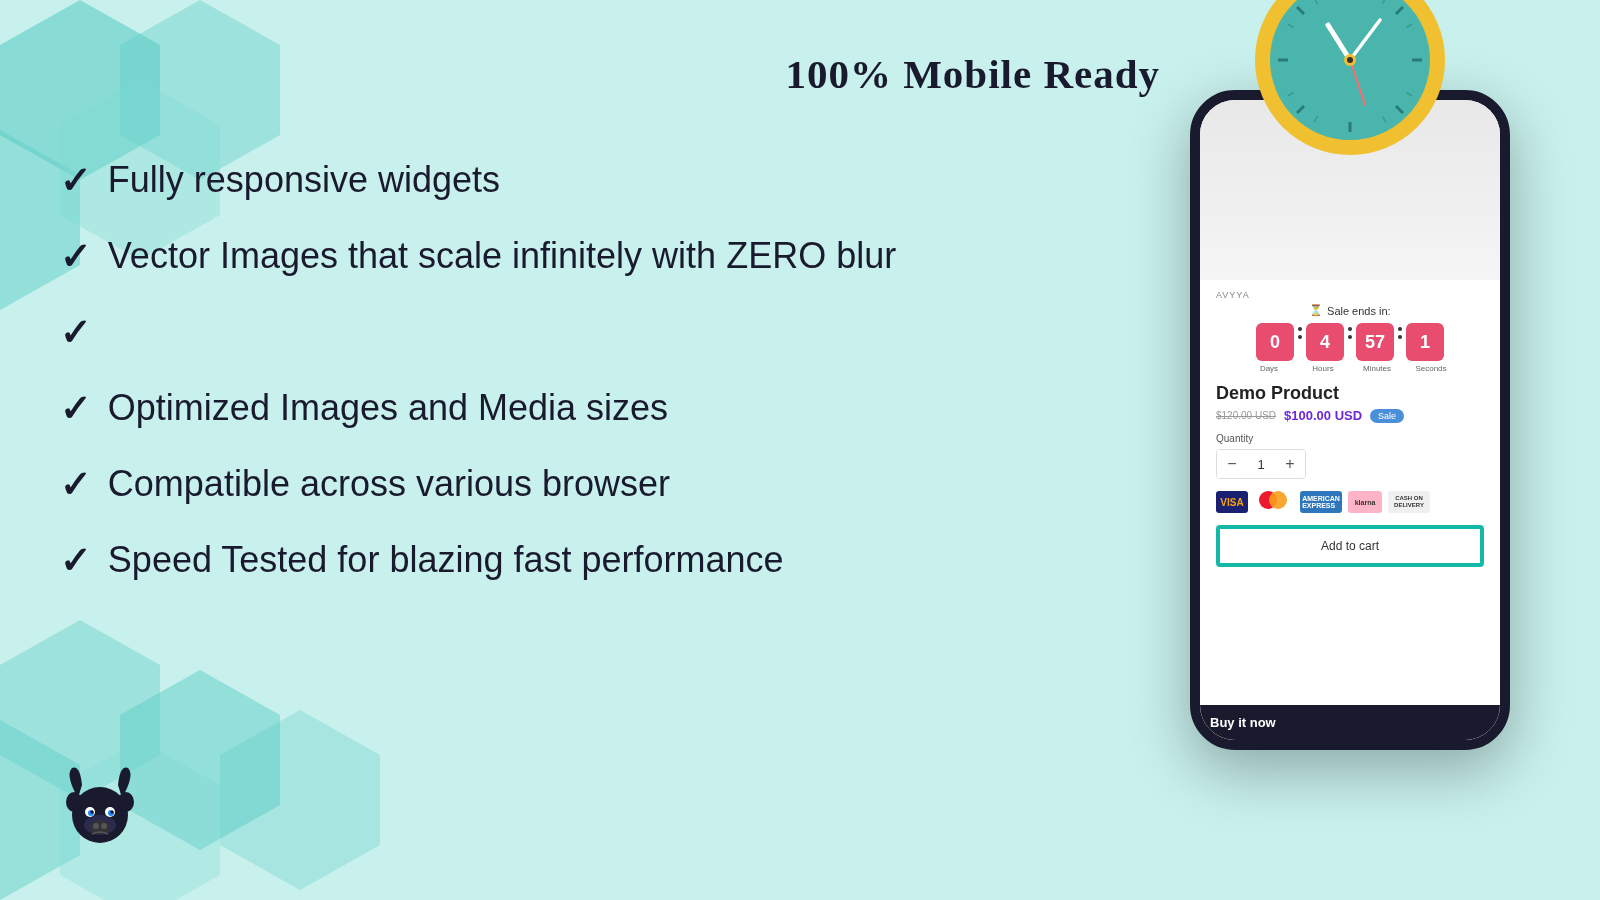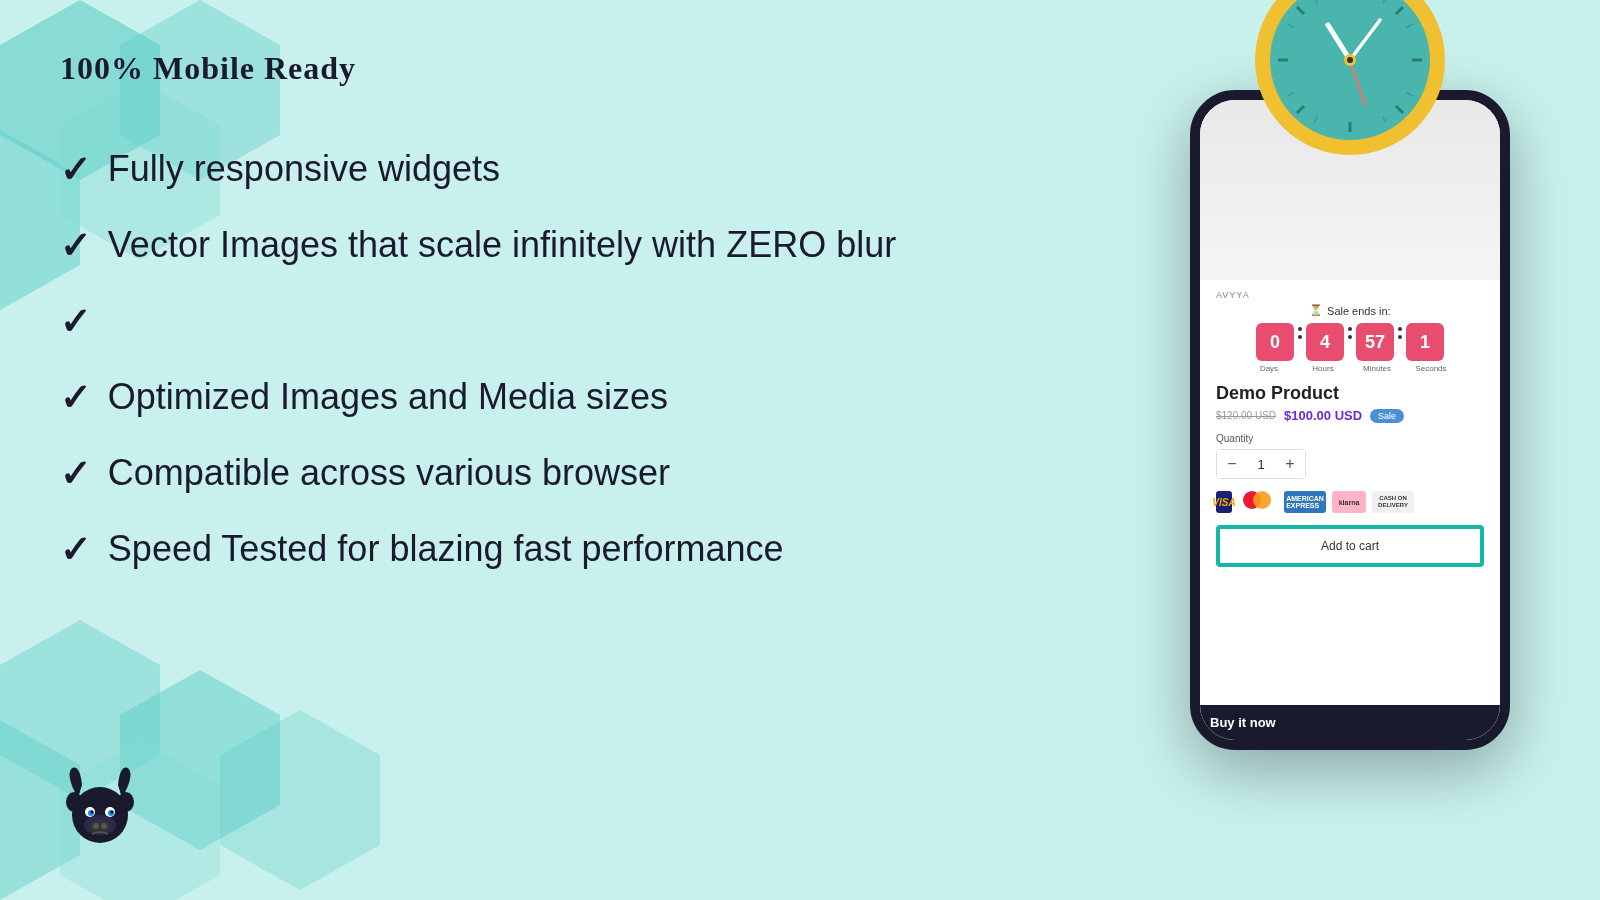--- a/index.html
+++ b/index.html
@@ -44,22 +44,22 @@
     .right-section {
       width: 380px;
       display: flex;
       align-items: center;
       justify-content: center;
       position: relative;
     }
 
     
     .page-title {
-      text-align: left;
-      font-size: 32px;
+      text-align: right;
+      font-size: 41px;
       font-weight: 900;
       color: #1a1a2e;
       font-family: 'Georgia', serif;
       letter-spacing: 1px;
       margin-bottom: 60px;
       text-transform: capitalize;
     }
 
     
     .feature-list {
@@ -294,21 +294,21 @@
       height: 22px;
       border-radius: 3px;
       display: flex;
       align-items: center;
       justify-content: center;
       font-size: 8px;
       font-weight: bold;
       padding: 0 5px;
     }
 
-    .visa-icon { background: #1a1f71; color: #f7a600; font-size: 10px; font-style: italic; width: 16px; }
+    .visa-icon { background: #1a1f71; color: #f7a600; font-size: 10px; width: 32px; }
     .mc-icon { background: transparent; }
     .amex-icon { background: #2e77bc; color: white; font-size: 7px; width: 42px; }
     .klarna-icon { background: #ffb3c7; color: #333; font-size: 7px; width: 34px; }
     .cod-icon { background: #f0f0f0; color: #333; font-size: 6px; width: 42px; text-align: center; line-height: 1.2; }
 
     .add-to-cart-btn {
       width: 100%;
       border: 4px solid #14b8a6;
       background: white;
       color: #333;

